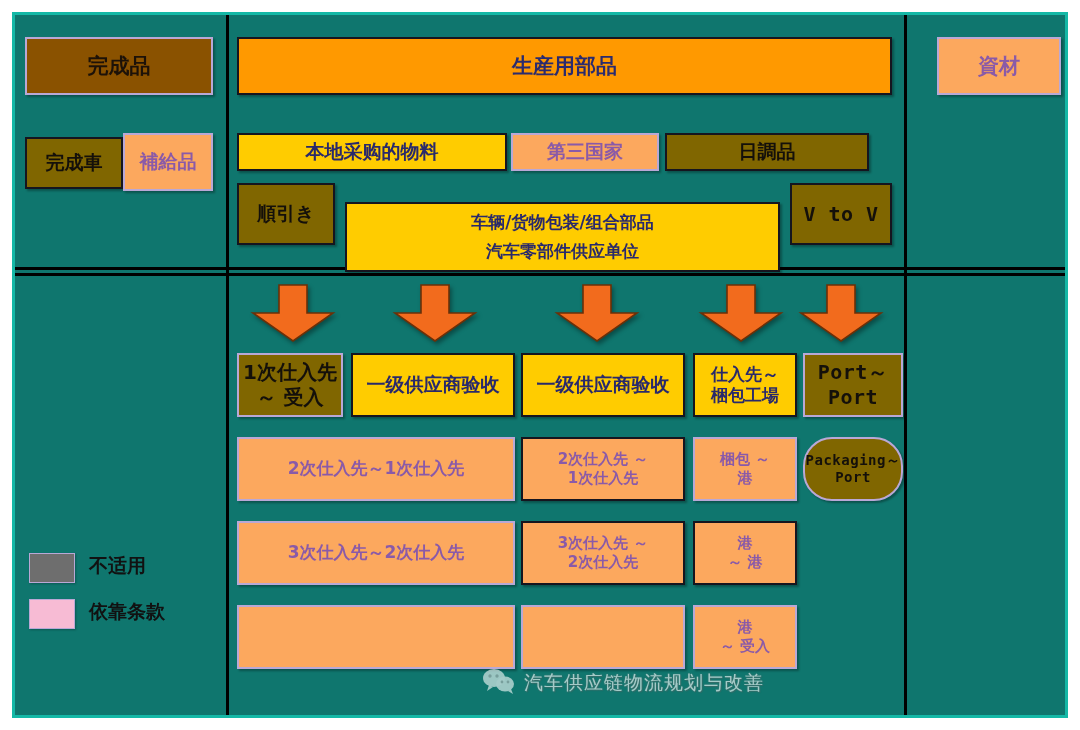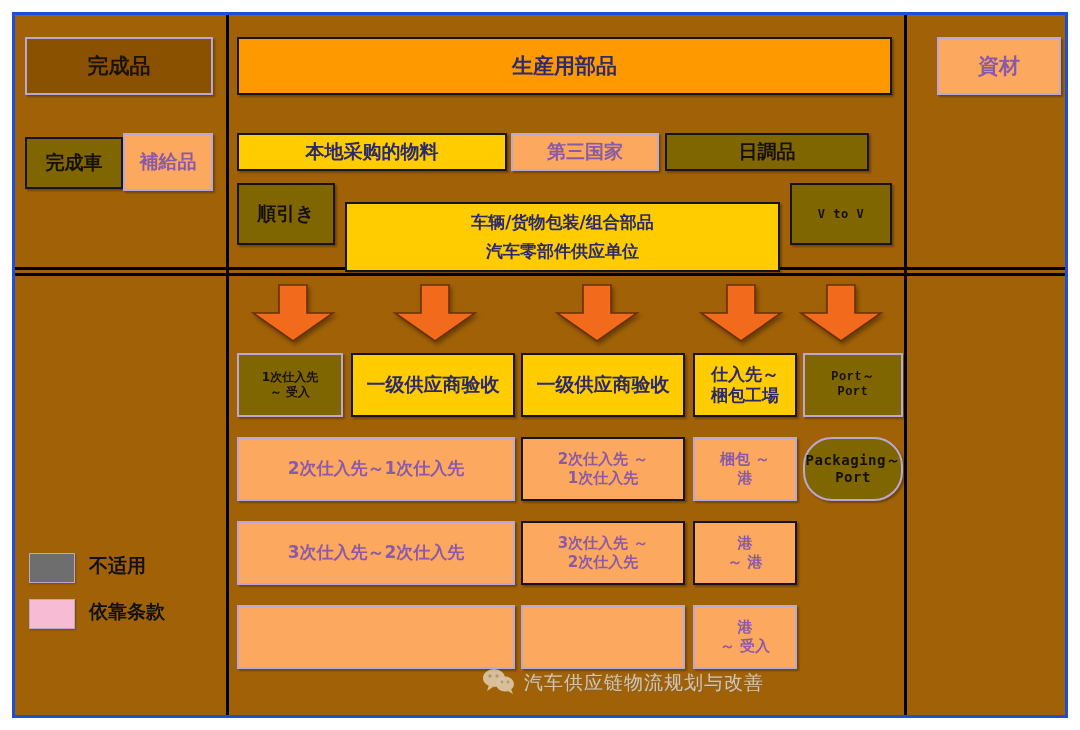--- a/index.html
+++ b/index.html
@@ -10,22 +10,22 @@
     overflow: hidden;
   }
 
   #root { position: relative; width: 1080px; height: 730px; background:#fff; }
 
   
   .frame {
     position: absolute;
     left: 12px; top: 12px;
     width: 1056px; height: 706px;
-    border: 3px solid #1d4ed8;
-    background: #a16207;
+    border: 3px solid #14b8a6;
+    background: #0f766e;
   }
   .vdiv {
     position: absolute; top: 0; bottom: 0;
     width: 3px; background: #000;
   }
   .vdiv.left  { left: 211px; }
   .vdiv.right { left: 889px; }
 
   .hdiv {
     position: absolute;
@@ -50,21 +50,21 @@
   .f-orange  { background: #FF9900; color:#2b2b6e; }
   .f-yellow  { background: #FFCC00; color:#29296b; }
   .f-peach   { background: #FCA85E; color:#8a5aa8; }
   .f-gray    { background: #6e6e6e; }
   .f-pink    { background: #F7BBD4; }
 
   .bd-lav { border-color: #b9a8d6; }
   .bd-dk  { border-color: #15151f; }
   .fs14 { font-size: 14px; }
   .fs15 { font-size: 15px; }
-  .fs16 { font-size: 12px; }
+  .fs16 { font-size: 20px; }
   .fs17 { font-size: 17px; }
   .fs19 { font-size: 19px; }
   .fs21 { font-size: 21px; }
   .bold { font-weight: bold; }
   .mono { font-family: "DejaVu Sans Mono", "Liberation Mono", monospace; letter-spacing: 0.5px; }
 
   
   .arrow { position: absolute; filter: drop-shadow(2px 3px 2px rgba(0,0,0,0.35)); }
 
   
@@ -189,21 +189,21 @@
 
     <div class="box f-yellow bd-dk fs19 bold" style="left:506px; top:338px; width:164px; height:64px;">
       <span>一级供应商验收</span>
     </div>
 
     <div class="box f-yellow bd-dk fs17 bold" style="left:678px; top:338px; width:104px; height:64px;">
       <span>仕入先～
 梱包工場</span>
     </div>
 
-    <div class="box f-olive bd-lav fs16 bold mono" style="left:788px; top:338px; width:100px; height:64px;font-family:Liberation Mono, monospace;">
+    <div class="box f-olive bd-lav fs16 bold mono" style="left:788px; top:338px; width:100px; height:64px;">
       <span>Port～
 Port</span>
     </div>
 
     <div class="box f-peach bd-lav fs17 bold" style="left:222px; top:422px; width:278px; height:64px;">
       <span>2次仕入先～1次仕入先</span>
     </div>
 
     <div class="box f-peach bd-dk fs15 bold" style="left:506px; top:422px; width:164px; height:64px;">
       <span>2次仕入先 ～

